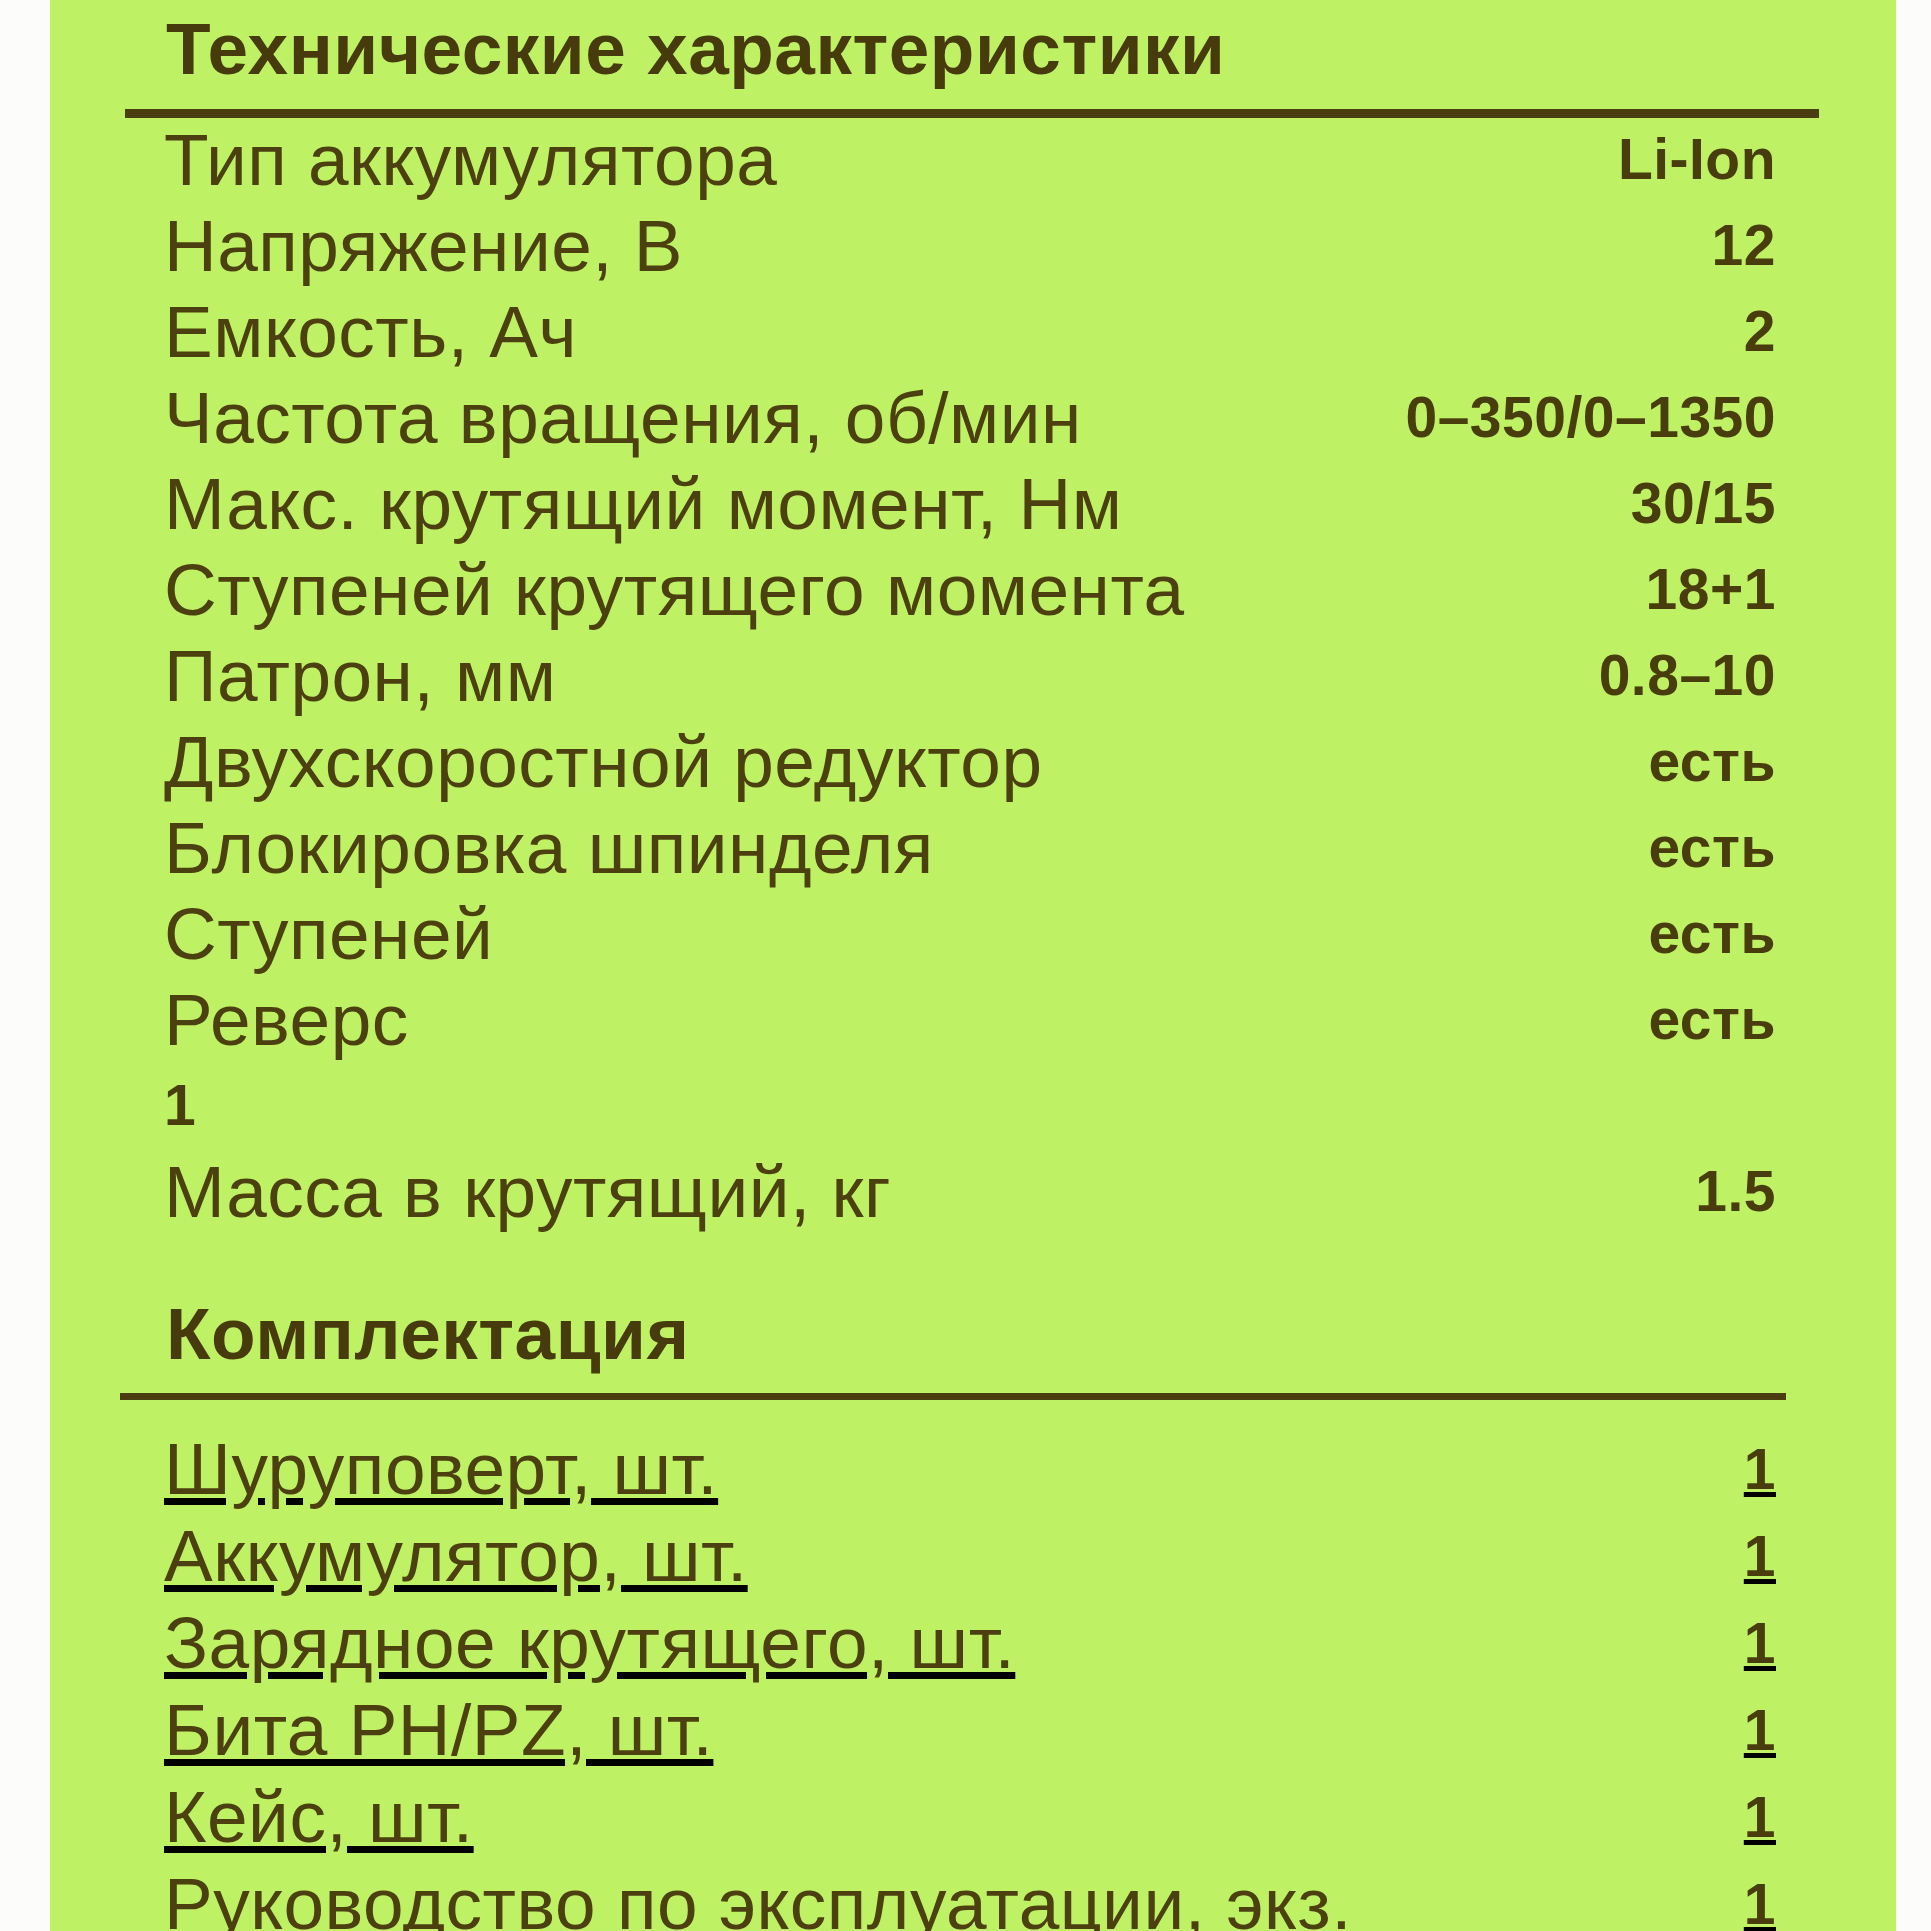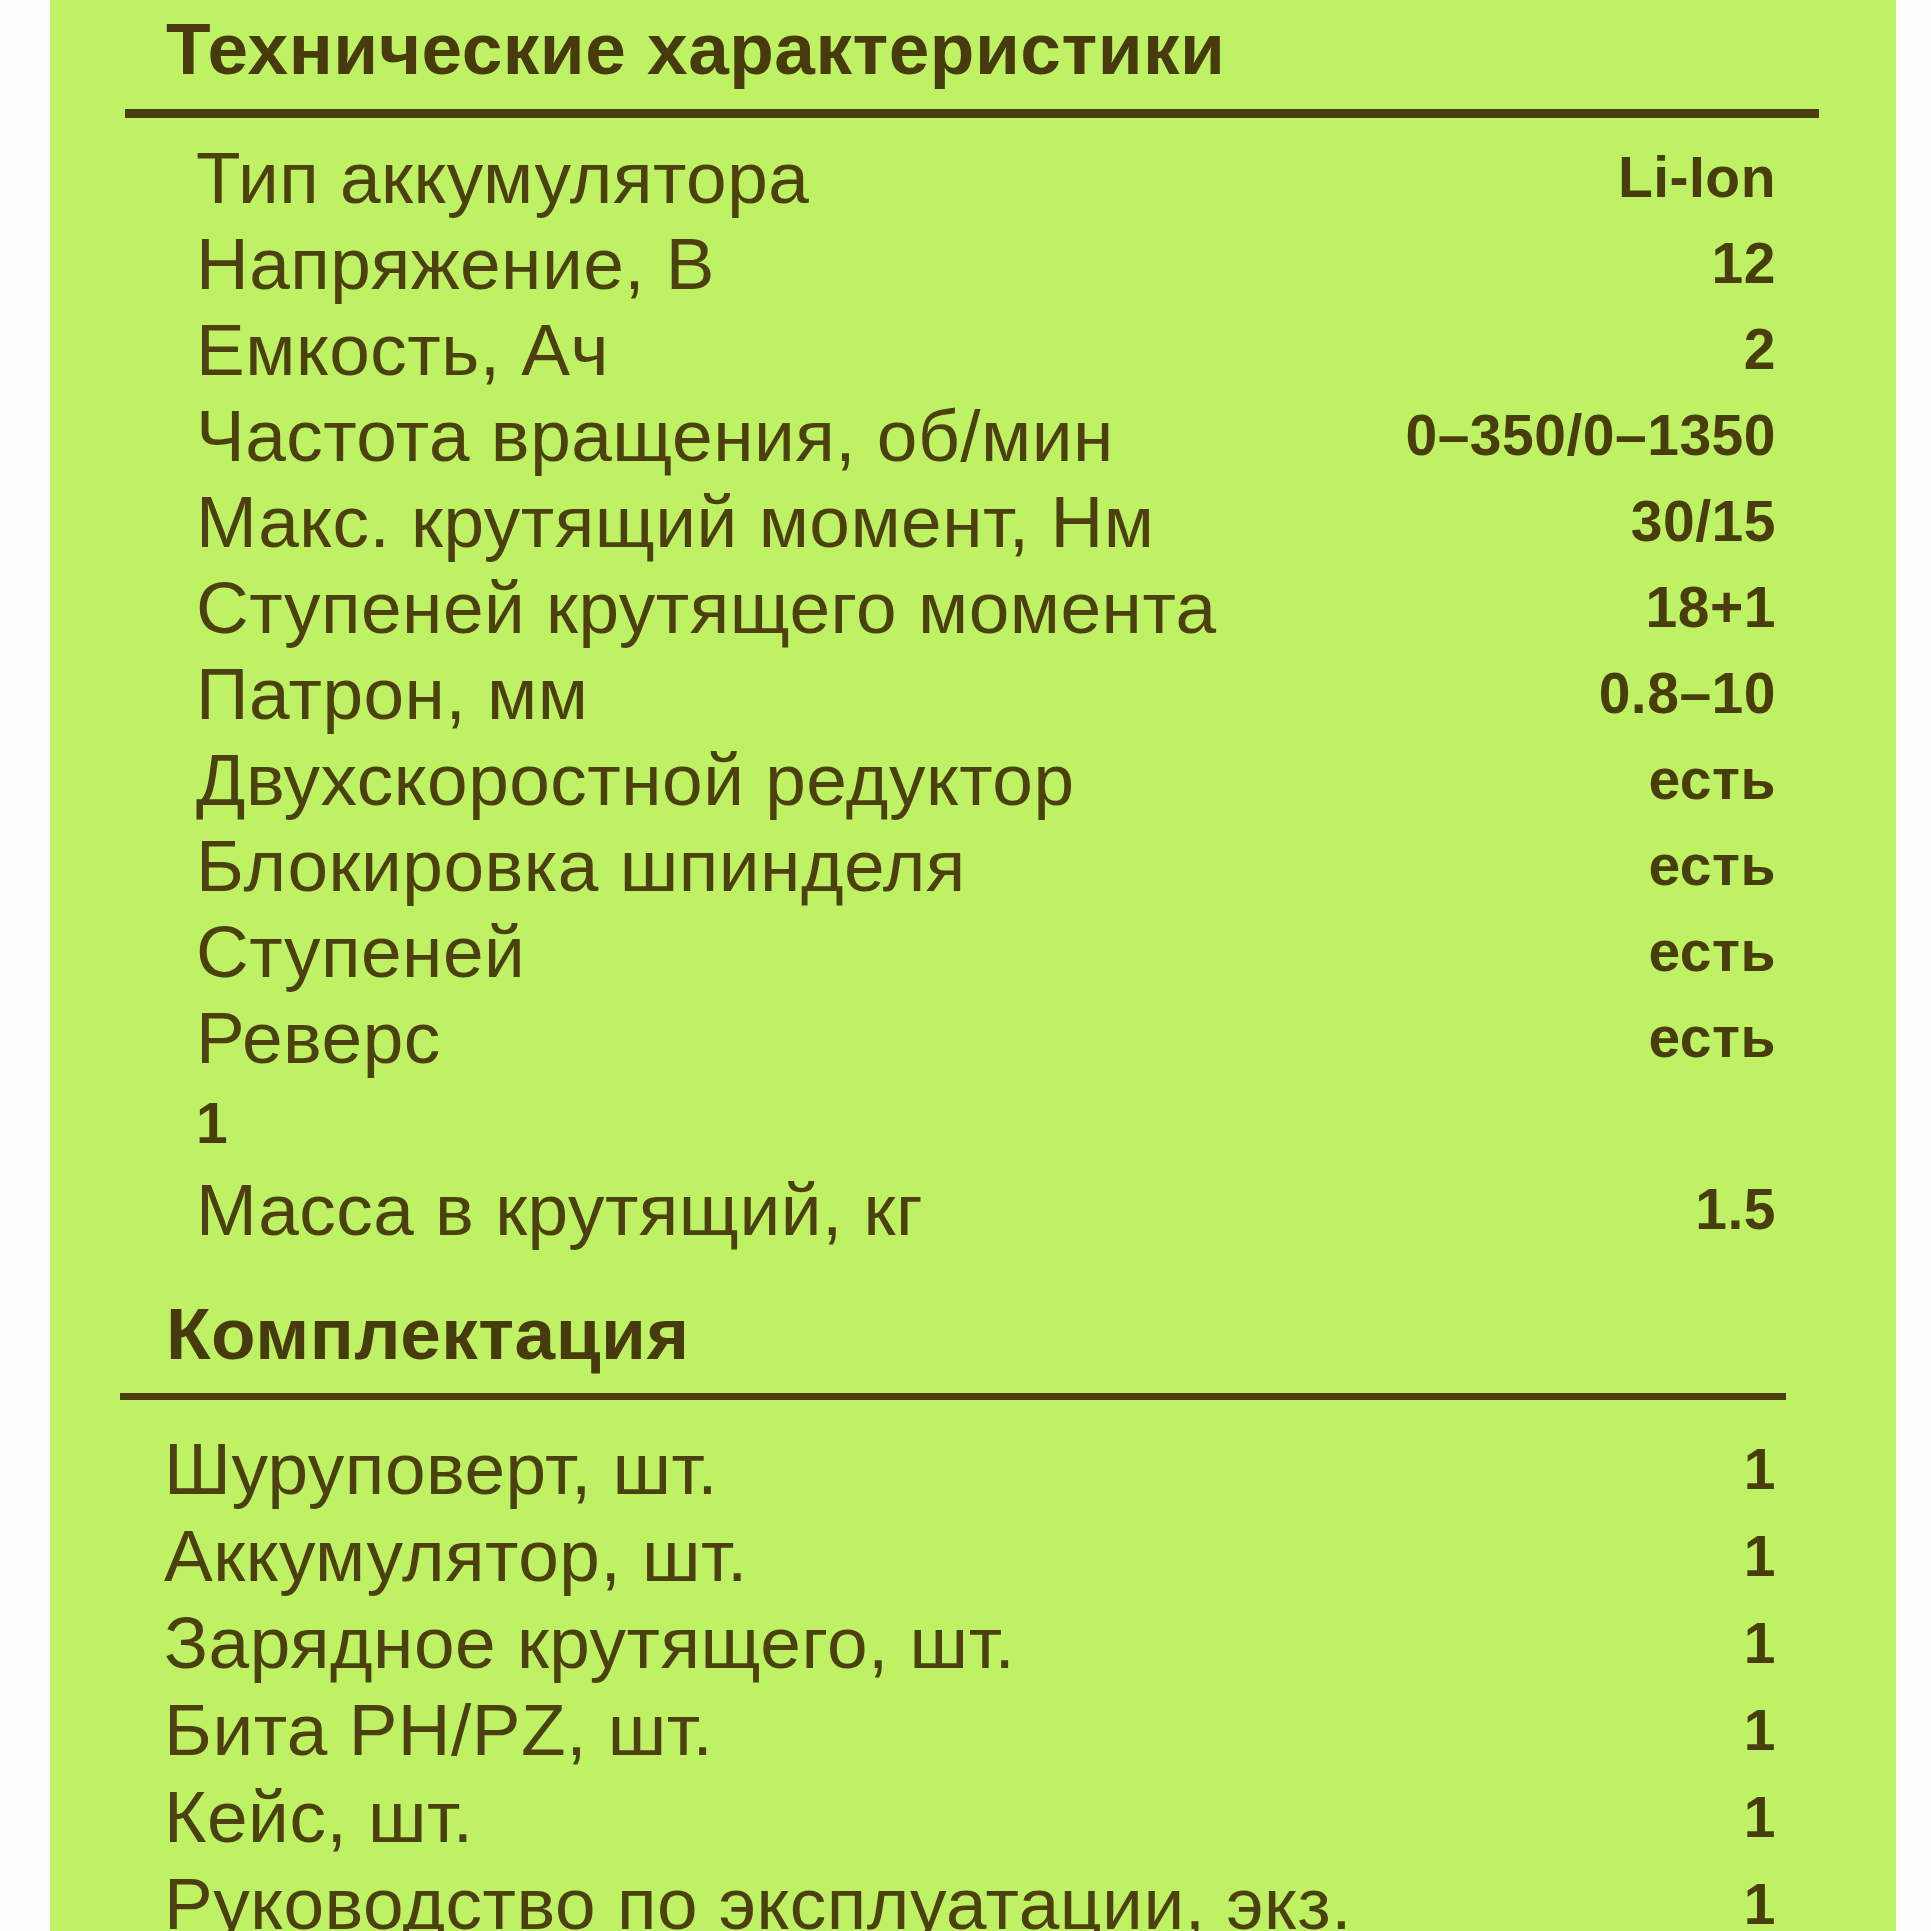--- a/index.html
+++ b/index.html
@@ -35,29 +35,29 @@
     position: absolute;
     background: #4a3d10;
   }
   .rule-1 { left: 75px;  top: 109px;  width: 1694px; height: 8.7px; }
   .rule-2 { left: 70px;  top: 1393px; width: 1666px; height: 6.8px; }
   .rows {
     position: absolute;
     left: 114px;
     right: 120px;
   }
-  .rows-1 { top: 134px; margin-left: 32px; }
+  .rows-1 { top: 116px; }
   .rows-2 { top: 1425px; }
   .spec-row {
     display: flex;
     justify-content: space-between;
     align-items: center;
   }
   .rows-1 .spec-row { height: 86px; }
-  .rows-2 .spec-row { height: 87px; }
+  .rows-2 .spec-row { height: 87px; text-decoration: underline; }
   .spec-label {
     font-size: 73px;
     color: #4c3f10;
     white-space: nowrap;
     letter-spacing: 0.5px;
   }
   .spec-value {
     font-size: 57px;
     font-weight: bold;
     color: #493d0e;

